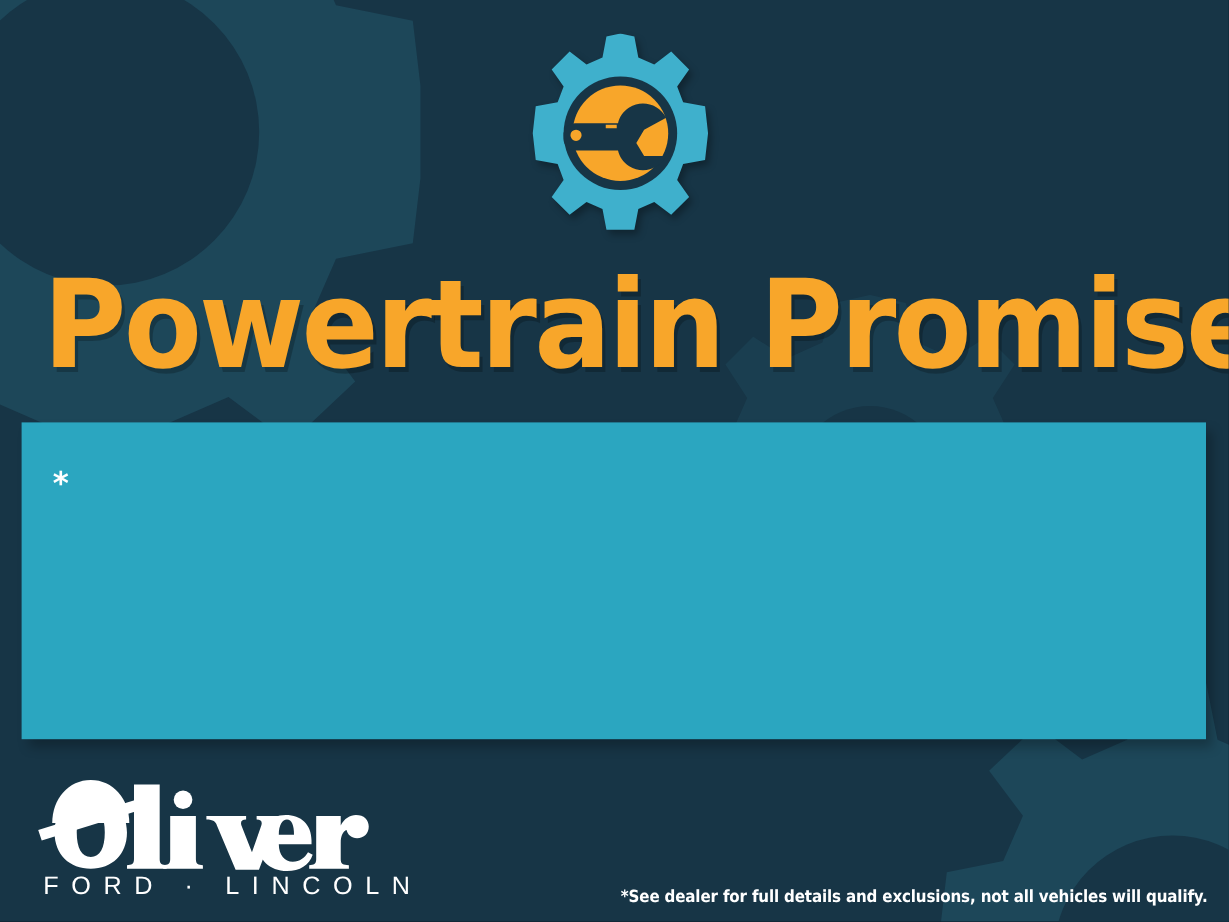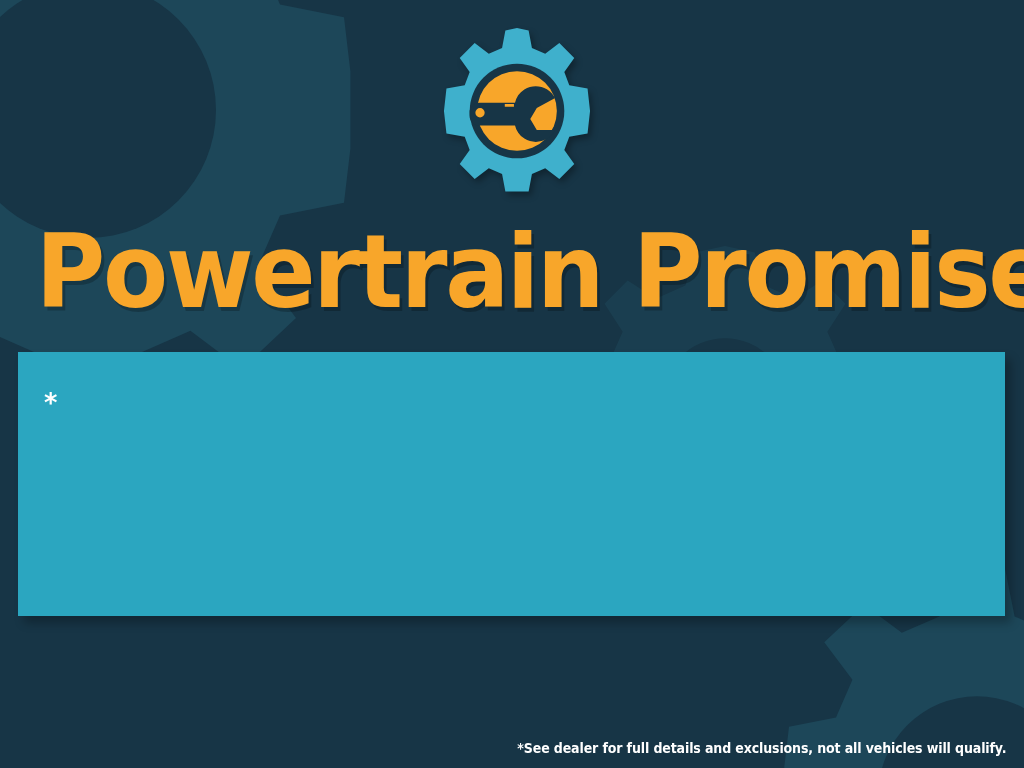--- a/index.html
+++ b/index.html
@@ -158,16 +158,39 @@
       </g>
     </g>
   </svg>
 
   <div id="title">Powertrain Promise</div>
 
   <div id="panel">
     <p id="panel-copy"><span class="sup">*</span></p>
   </div>
 
+  <div id="logo">
+    <svg id="logo-mark" viewBox="0 0 300 88">
+      <g fill="#ffffff">
+
+        <path d="M18 47 c0 -21 14 -37 33 -37 c19 0 33 16 33 37 Z"></path>
+        <path d="M6 53 L96 25 L99 34 L9 62 Z"></path>
+
+        <path d="M51 24 c-18 0 -31 12 -31 31 c0 19 13 31 31 31 c18 0 31 -12 31 -31 c0 -19 -13 -31 -31 -31 Z M51 34 c8 0 12 8 12 21 c0 13 -4 21 -12 21 c-8 0 -12 -8 -12 -21 c0 -13 4 -21 12 -21 Z"></path>
+
+        <path d="M88 14 h22 v64 c0 4 2 5 6 5 v3 h-34 v-3 c4 0 6 -1 6 -5 Z"></path>
+
+        <circle cx="130" cy="27" r="8"></circle>
+        <path d="M119 41 h22 v37 c0 4 2 5 6 5 v3 h-34 v-3 c4 0 6 -1 6 -5 Z"></path>
+
+        <path d="M150 41 h34 v3 c-4 0 -5 2 -4 5 l9 23 l8 -23 c1 -3 0 -5 -4 -5 v-3 h22 v3 c-3 1 -5 3 -6 6 l-14 37 h-20 l-16 -38 c-1 -3 -3 -5 -9 -5 Z"></path>
+
+        <path d="M240 62 c0 -14 -9 -22 -22 -22 c-14 0 -24 10 -24 24 c0 14 10 24 25 24 c11 0 19 -5 22 -14 l-4 -2 c-3 5 -7 8 -13 8 c-7 0 -12 -6 -12 -15 h28 Z M212 57 c0 -8 3 -13 7 -13 c4 0 6 5 6 13 Z"></path>
+
+        <path d="M244 41 h21 v8 c3 -6 8 -9 13 -9 c7 0 11 4 11 10 c0 6 -4 10 -10 10 c-5 0 -8 -3 -9 -7 c-3 1 -5 5 -5 11 v14 c0 4 2 5 7 5 v3 h-34 v-3 c4 0 6 -1 6 -5 v-32 Z"></path>
+      </g>
+    </svg>
+    <div id="logo-sub">FORD · LINCOLN</div>
+  </div>
 
   <div id="disclaimer">*See dealer for full details and exclusions, not all vehicles will qualify.</div>
 
 </div>
 
 </body></html>

